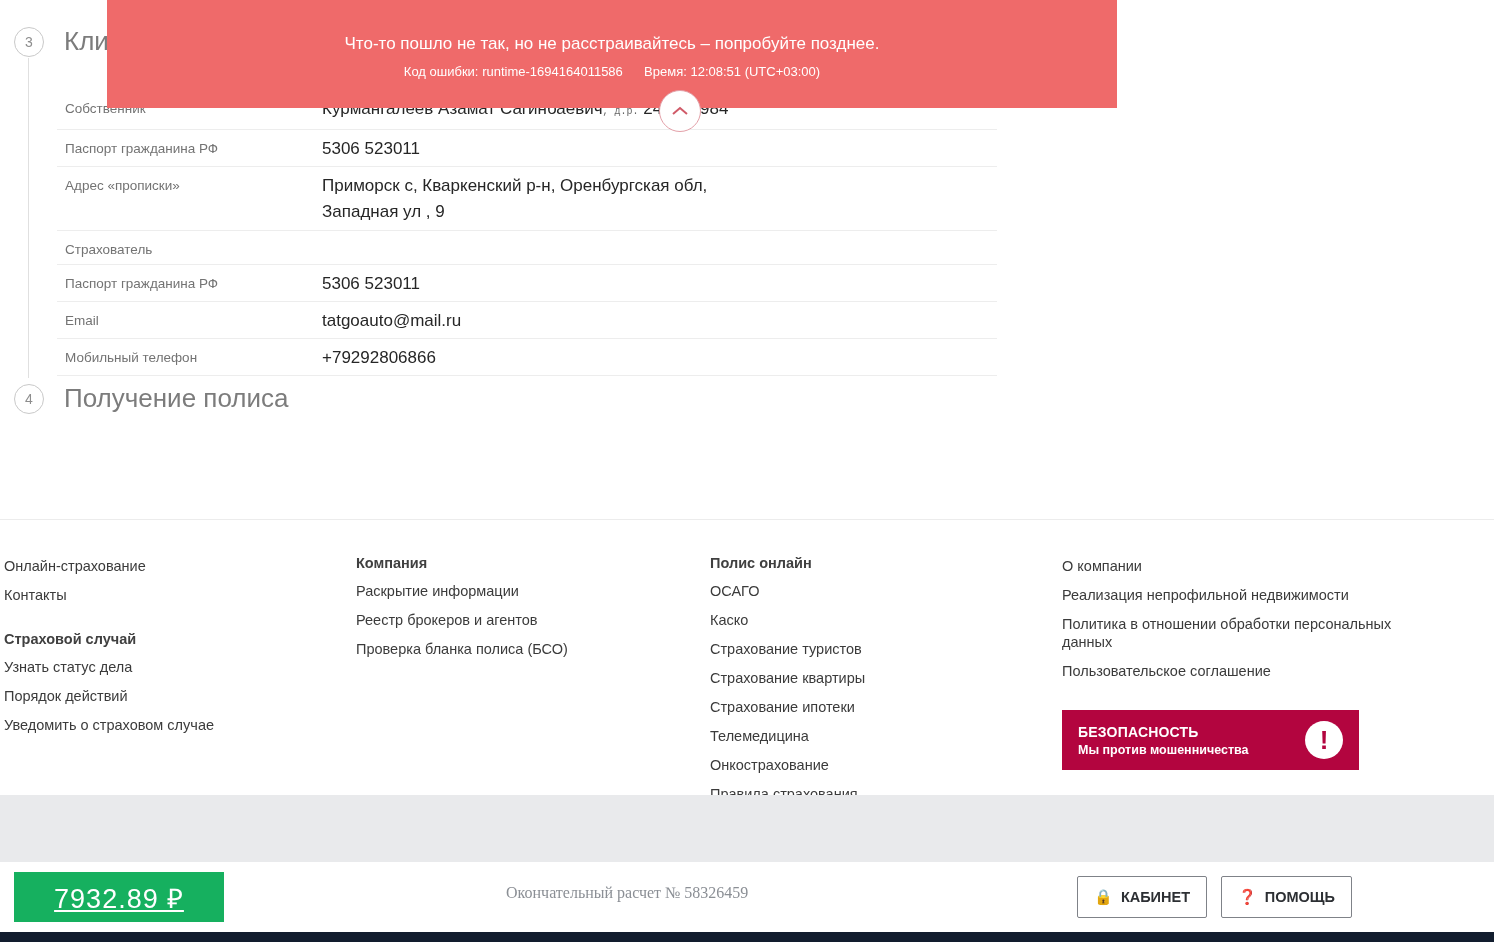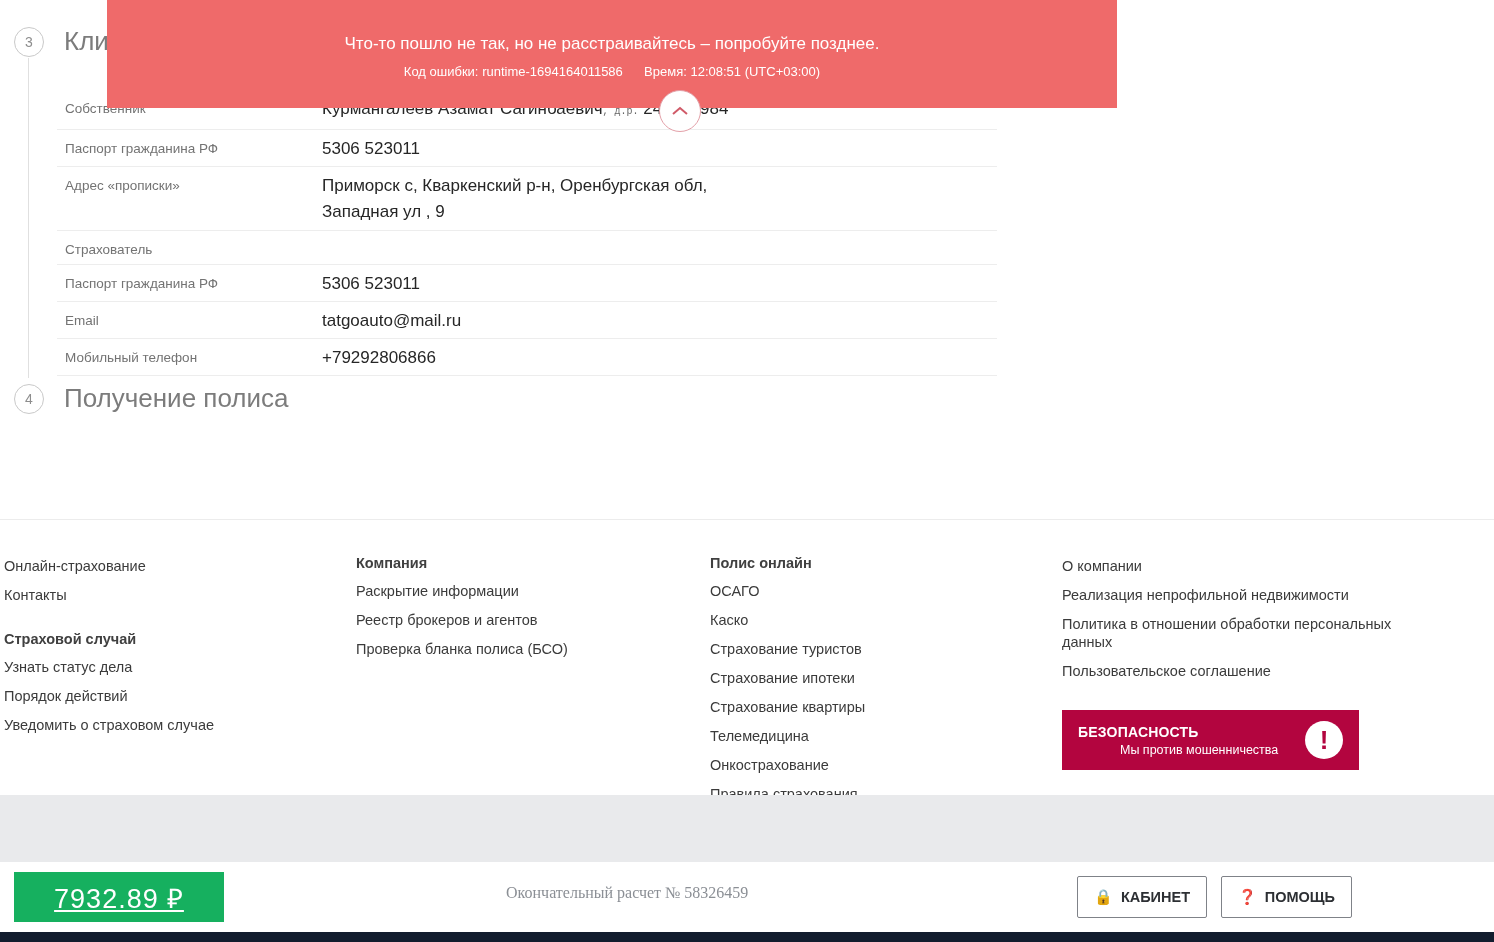--- a/index.html
+++ b/index.html
@@ -171,23 +171,22 @@
     padding: 0 16px;
   }
   .safety-badge .sb-text { flex: 1; }
   .safety-badge .sb-title {
     font-size: 14px;
     font-weight: bold;
     letter-spacing: .2px;
   }
   .safety-badge .sb-sub {
     font-size: 12.5px;
-    font-weight: normal;
+    font-weight: bold;
     margin-top: 3px;
-    margin-left: 42px;
   }
   .safety-badge .sb-icon {
     width: 38px; height: 38px;
     border-radius: 50%;
     background: #ffffff;
     color: #b3053f;
     font-size: 26px;
     font-weight: bold;
     display: flex;
     align-items: center;
@@ -356,22 +355,22 @@
       <a href="#">Раскрытие информации</a>
       <a href="#">Реестр брокеров и агентов</a>
       <a href="#">Проверка бланка полиса (БСО)</a>
     </div>
 
     <div class="fcol" id="fcol3">
       <div class="fhead">Полис онлайн</div>
       <a href="#">ОСАГО</a>
       <a href="#">Каско</a>
       <a href="#">Страхование туристов</a>
+      <a href="#">Страхование квартиры</a>
       <a href="#">Страхование ипотеки</a>
-      <a href="#">Страхование квартиры</a>
       <a href="#">Телемедицина</a>
       <a href="#">Онкострахование</a>
       <a href="#">Правила страхования</a>
     </div>
 
     <div class="fcol" id="fcol4">
       <a href="#">О компании</a>
       <a href="#">Реализация непрофильной недвижимости</a>
       <a href="#">Политика в отношении обработки персональных данных</a>
       <a href="#">Пользовательское соглашение</a>

